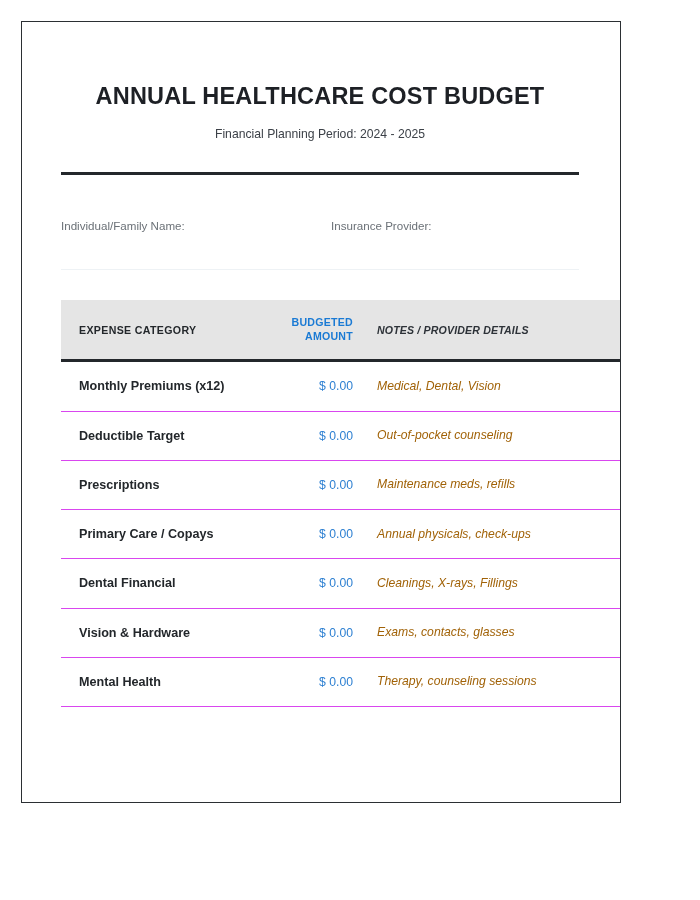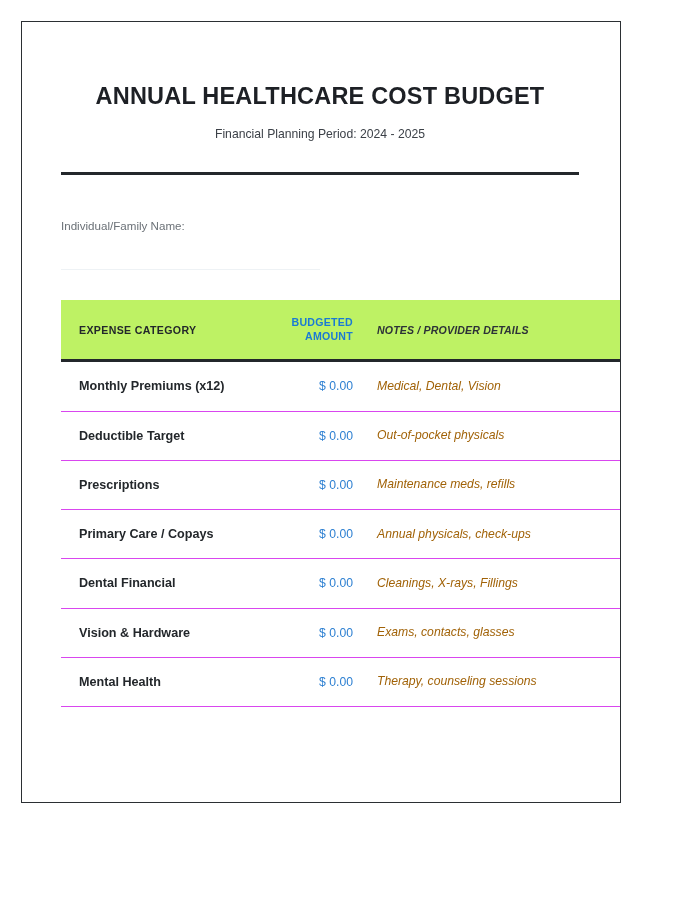--- a/index.html
+++ b/index.html
@@ -92,21 +92,21 @@
   }
 
   
   .budget-table {
     margin-top: 30px;
     width: 518px;
     border-collapse: collapse;
     table-layout: fixed;
   }
   .budget-table thead tr {
-    background: #bef264;
+    background: #e5e5e5;
   }
   .budget-table thead th {
     border-bottom: 3px solid #23272b;
     padding: 16px 0 16px 0;
     vertical-align: middle;
     font-size: 10.6px;
     font-family: "Liberation Sans", sans-serif;
   }
   th.col-category {
     width: 200px;
@@ -176,40 +176,44 @@
 
     <div class="doc-subtitle">Financial Planning Period: 2024 - 2025</div>
 
     <div class="title-rule"></div>
 
     <div class="fields-row">
       <div class="field-cell">
         <div class="field-label">Individual/Family Name:</div>
         <div class="field-line">___________________</div>
       </div>
+      <div class="field-cell second">
+        <div class="field-label">Insurance Provider:</div>
+        <div class="field-line">_______________________</div>
+      </div>
     </div>
 
     <table class="budget-table">
       <thead>
         <tr>
           <th class="col-category">EXPENSE CATEGORY</th>
           <th class="col-amount">BUDGETED AMOUNT</th>
           <th class="col-notes">NOTES / PROVIDER DETAILS</th>
         </tr>
       </thead>
       <tbody>
         <tr>
           <td class="cell-category">Monthly Premiums (x12)</td>
           <td class="cell-amount">$ 0.00</td>
           <td class="cell-notes">Medical, Dental, Vision</td>
         </tr>
         <tr>
           <td class="cell-category">Deductible Target</td>
           <td class="cell-amount">$ 0.00</td>
-          <td class="cell-notes">Out-of-pocket physicals</td>
+          <td class="cell-notes">Out-of-pocket counseling</td>
         </tr>
         <tr>
           <td class="cell-category">Prescriptions</td>
           <td class="cell-amount">$ 0.00</td>
           <td class="cell-notes">Maintenance meds, refills</td>
         </tr>
         <tr>
           <td class="cell-category">Primary Care / Copays</td>
           <td class="cell-amount">$ 0.00</td>
           <td class="cell-notes">Annual physicals, check-ups</td>

